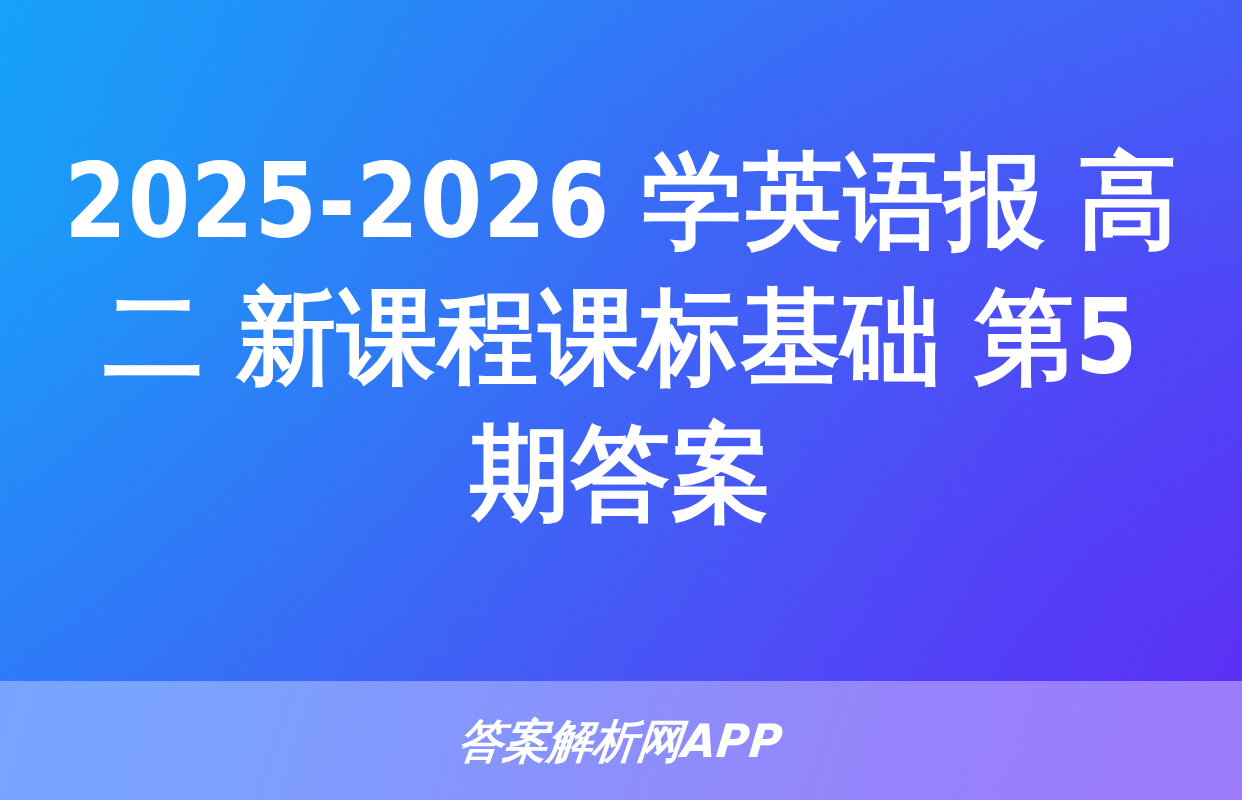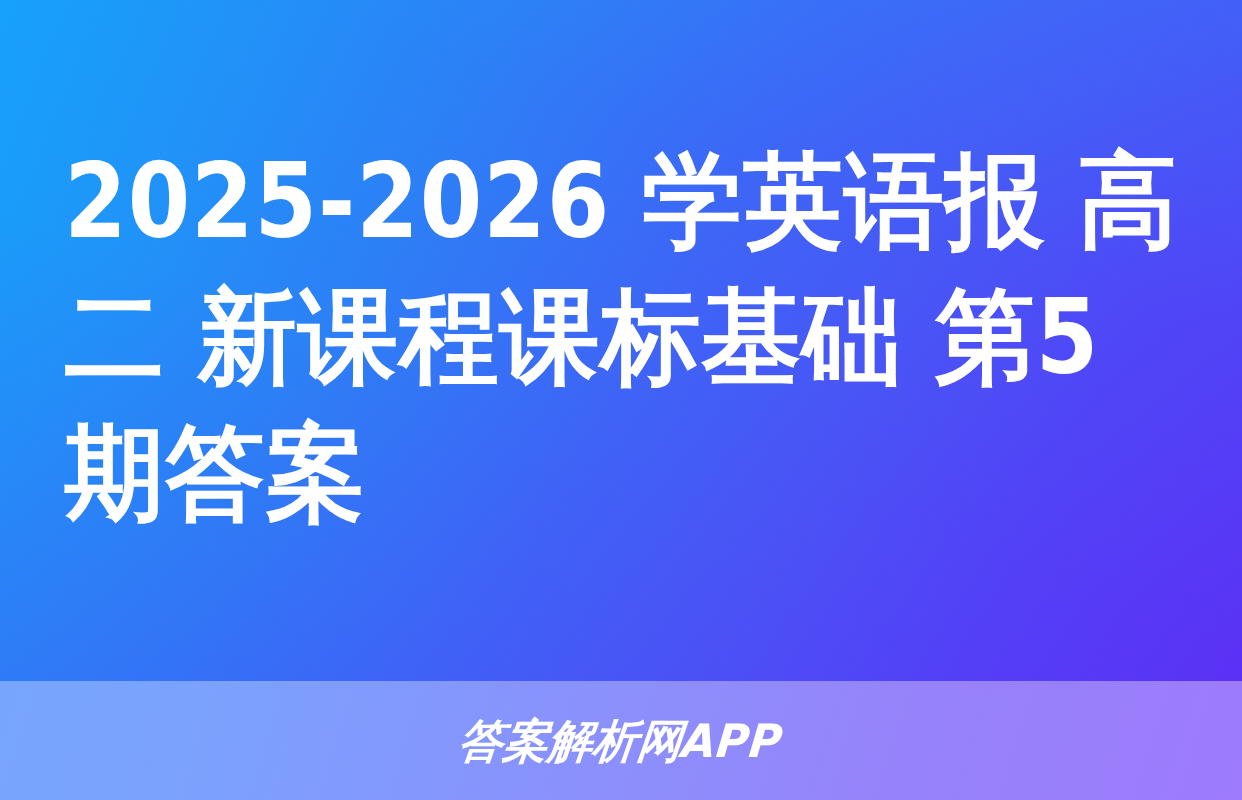--- a/index.html
+++ b/index.html
@@ -53,21 +53,21 @@
         rgba(38,140,250,0.10) 30%,
         rgba(72,64,246,0.00) 58%,
         rgba(92,45,246,0.18) 100%);
     pointer-events: none;
   }
 
   #title-block {
     position: relative;
     z-index: 2;
     width: 1160px;
-    text-align: left;
+    text-align: center;
     padding-bottom: 8px;
   }
 
   .title-line {
     display: block;
     color: #ffffff;
     font-size: 104px;
     line-height: 136px;
     font-weight: 700;
     letter-spacing: 1px;

